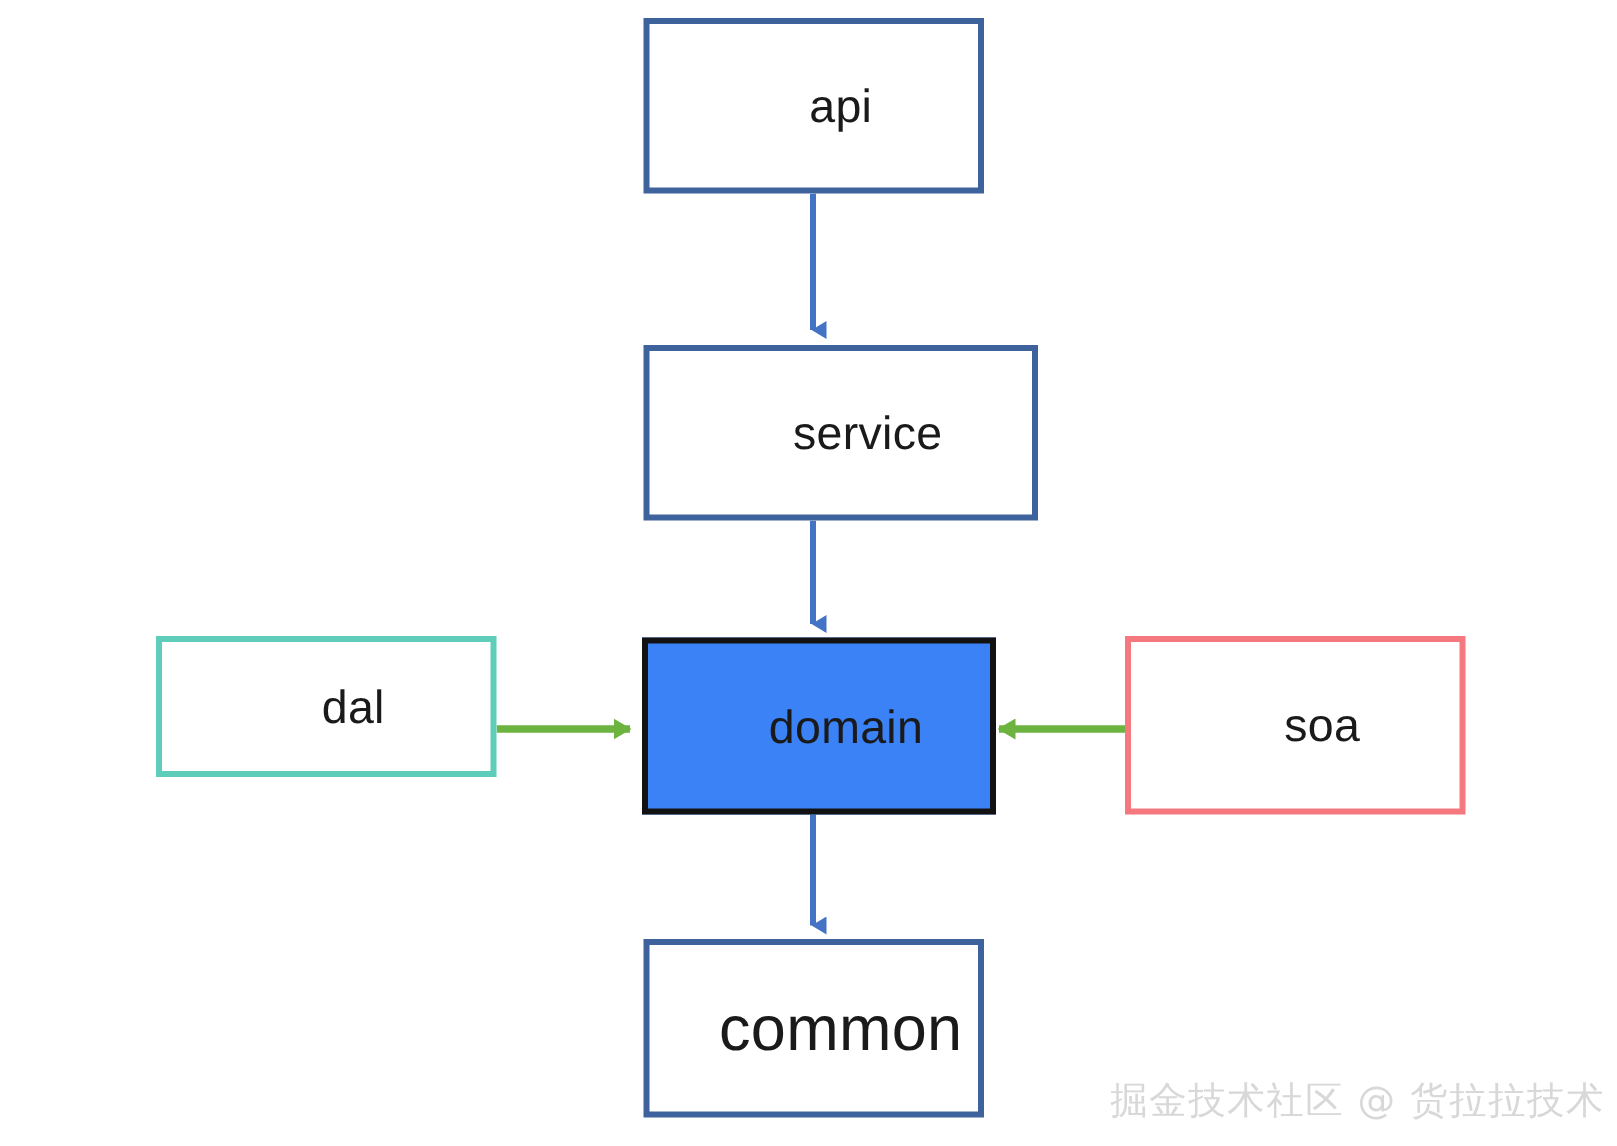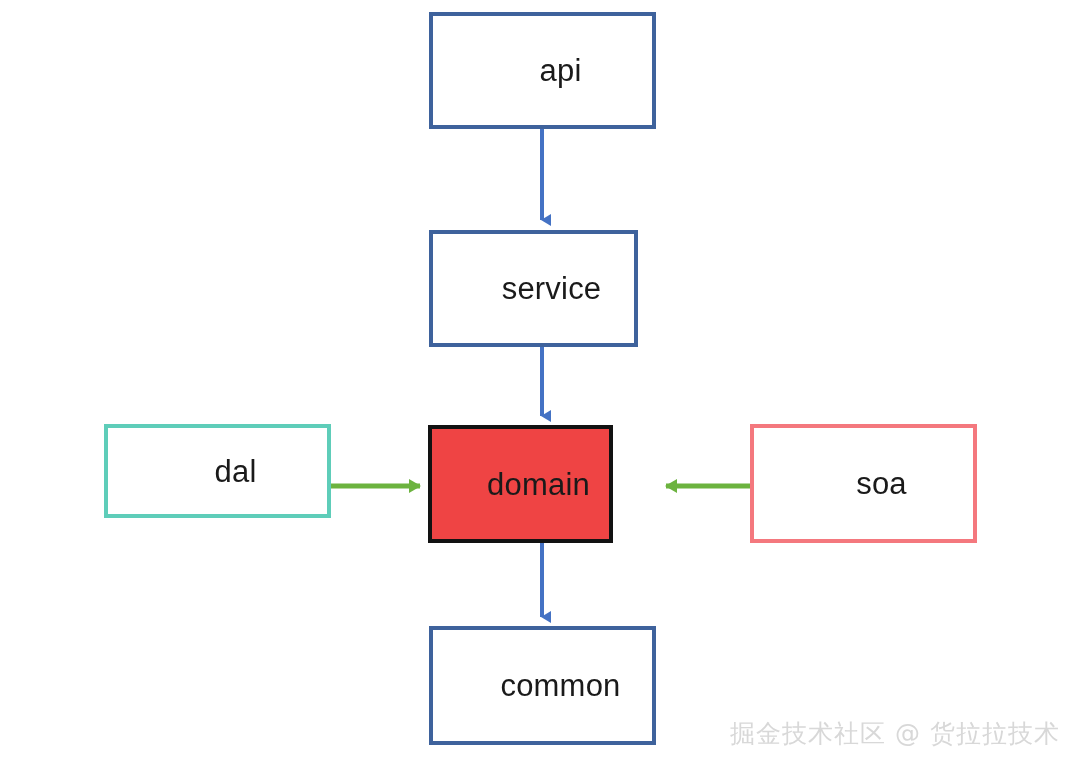--- a/index.html
+++ b/index.html
@@ -42,43 +42,43 @@
     top: 12px;
     width: 227px;
     height: 117px;
     border: 4px solid #3e629c;
     font-size: 31px;
   }
   
   #node-service {
     left: 429px;
     top: 230px;
-    width: 209px;
+    width: 263px;
     height: 117px;
     border: 4px solid #3e629c;
     font-size: 31px;
   }
   
   #node-domain {
     left: 428px;
     top: 425px;
-    width: 185px;
+    width: 236px;
     height: 118px;
     border: 4px solid #121212;
-    background: #ef4444;
+    background: #3b82f6;
     font-size: 31px;
   }
   
   #node-common {
     left: 429px;
     top: 626px;
     width: 227px;
     height: 119px;
     border: 4px solid #3e629c;
-    font-size: 31px;
+    font-size: 42px;
   }
   
   #node-dal {
     left: 104px;
     top: 424px;
     width: 227px;
     height: 94px;
     border: 4px solid #5ecdb9;
     font-size: 31px;
   }
@@ -96,21 +96,21 @@
     position: absolute;
     left: 0;
     top: 0;
     width: 1078px;
     height: 764px;
     pointer-events: none;
   }
 
   #watermark {
     position: absolute;
-    right: 18px;
+    right: 8px;
     bottom: 14px;
     font-family: "DejaVu Sans", sans-serif;
     font-size: 25px;
     color: #d8d8d8;
     letter-spacing: 1px;
     white-space: nowrap;
     user-select: none;
   }
 </style>
 </head>

